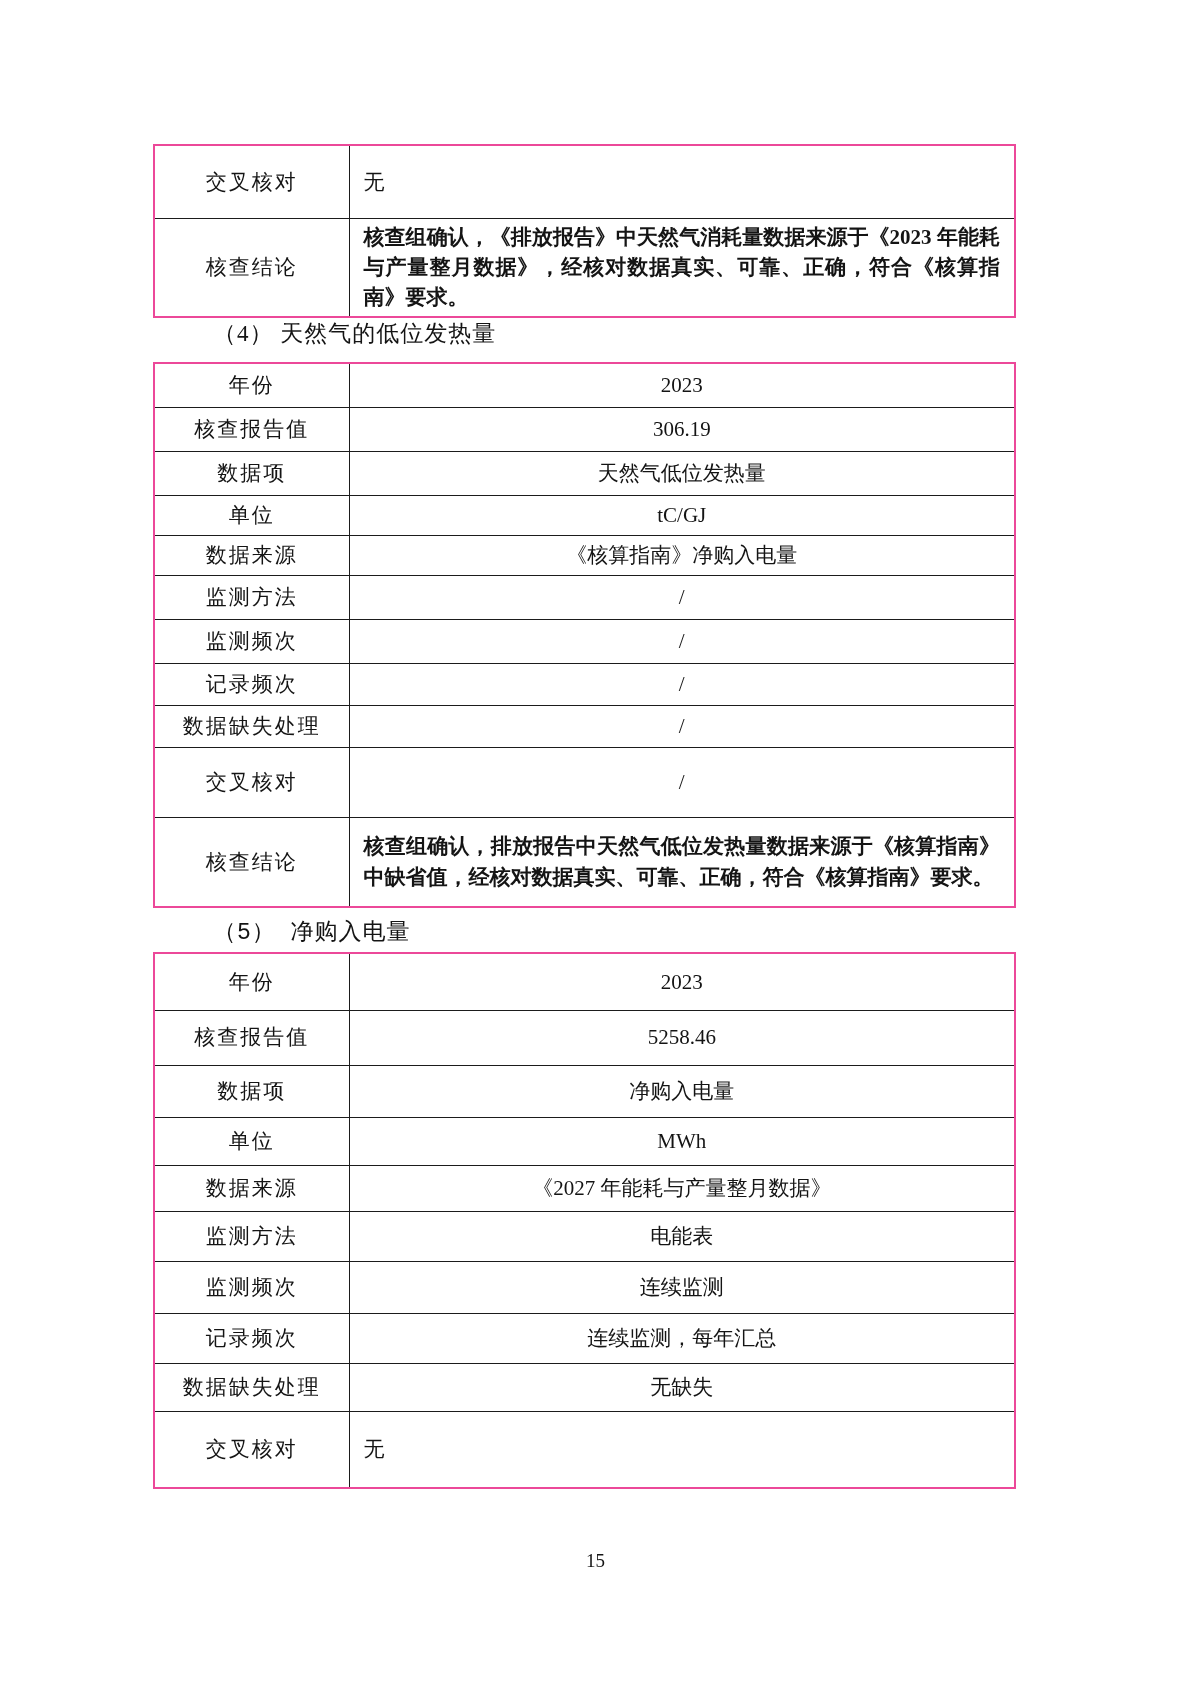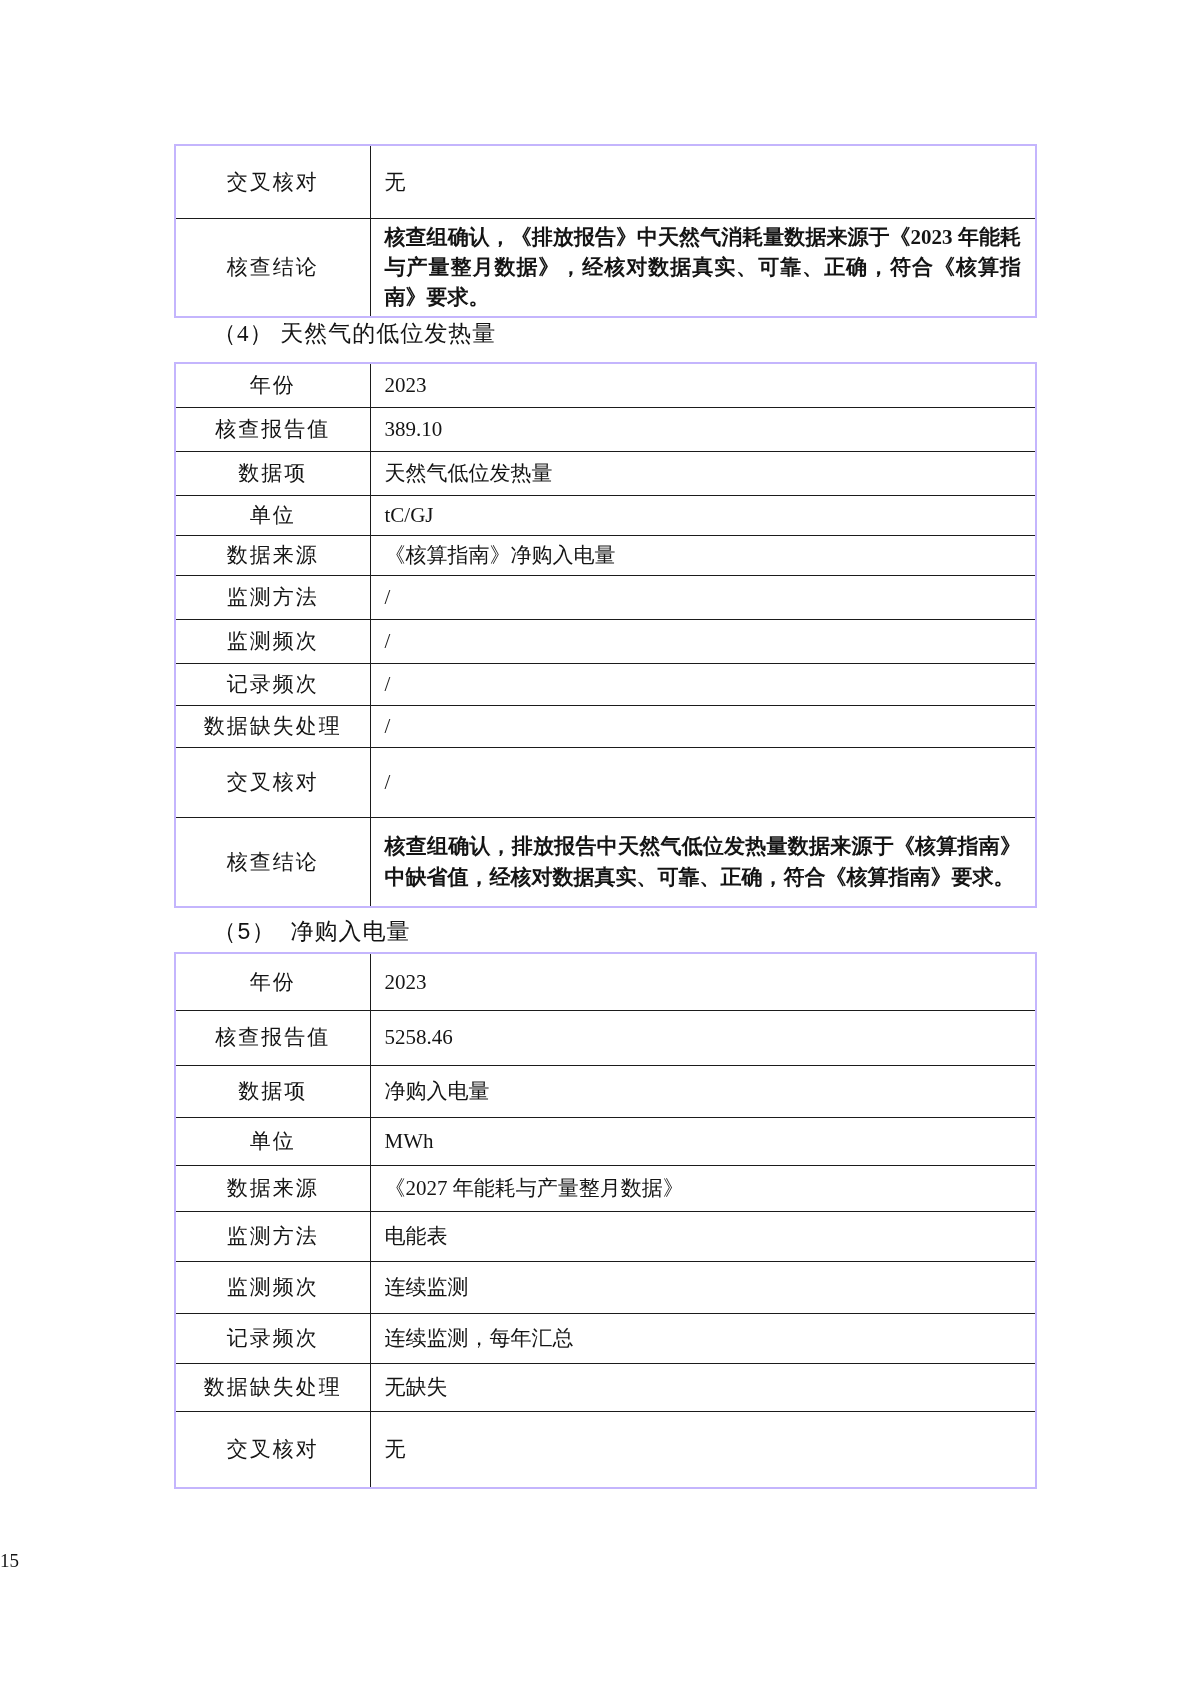--- a/index.html
+++ b/index.html
@@ -7,58 +7,58 @@
     position:relative;
     width:1191px;
     height:1684px;
     background:#ffffff;
     font-family:"Liberation Serif","DejaVu Serif",serif;
     color:#141414;
     overflow:hidden;
   }
   table.doc-table{
     position:absolute;
-    left:174px;
+    left:153px;
     width:861px;
     border-collapse:collapse;
     table-layout:fixed;
-    border:2px solid #c4b5fd;
+    border:2px solid #ec4899;
   }
   .doc-table td{
     border:1px solid #1b1b1b;
     font-size:21px;
     line-height:1.45;
     vertical-align:middle;
     overflow:hidden;
   }
   td.lbl{
     width:195px;
     text-align:center;
     letter-spacing:2px;
     padding:3px 8px;
   }
   td.val{
-    text-align:left;
+    text-align:center;
     padding:3px 14px;
   }
   td.val.left{text-align:left;}
   td.val.just{text-align:justify;font-weight:bold;}
   .sec-heading{
     position:absolute;
     left:213px;
     font-size:23px;
     letter-spacing:1px;
     white-space:nowrap;
   }
   .page-number{
     position:absolute;
     top:1550px;
     left:0;
     width:100%;
-    text-align:left;
+    text-align:center;
     font-size:19px;
   }
 </style>
 </head>
 <body>
 
 <div class="page">
 
   <table class="doc-table" style="top:144px;">
     <colgroup>
@@ -84,21 +84,21 @@
         <col style="width:195px;">
         <col style="width:666px;">
       </colgroup>
     <tbody>
         <tr style="height:44px;">
       <td class="lbl"><span>年份</span></td>
       <td class="val"><span>2023</span></td>
     </tr>
     <tr style="height:44px;">
       <td class="lbl"><span>核查报告值</span></td>
-      <td class="val"><span>389.10</span></td>
+      <td class="val"><span>306.19</span></td>
     </tr>
     <tr style="height:44px;">
       <td class="lbl"><span>数据项</span></td>
       <td class="val"><span>天然气低位发热量</span></td>
     </tr>
     <tr style="height:40px;">
       <td class="lbl"><span>单位</span></td>
       <td class="val"><span>tC/GJ</span></td>
     </tr>
     <tr style="height:40px;">

